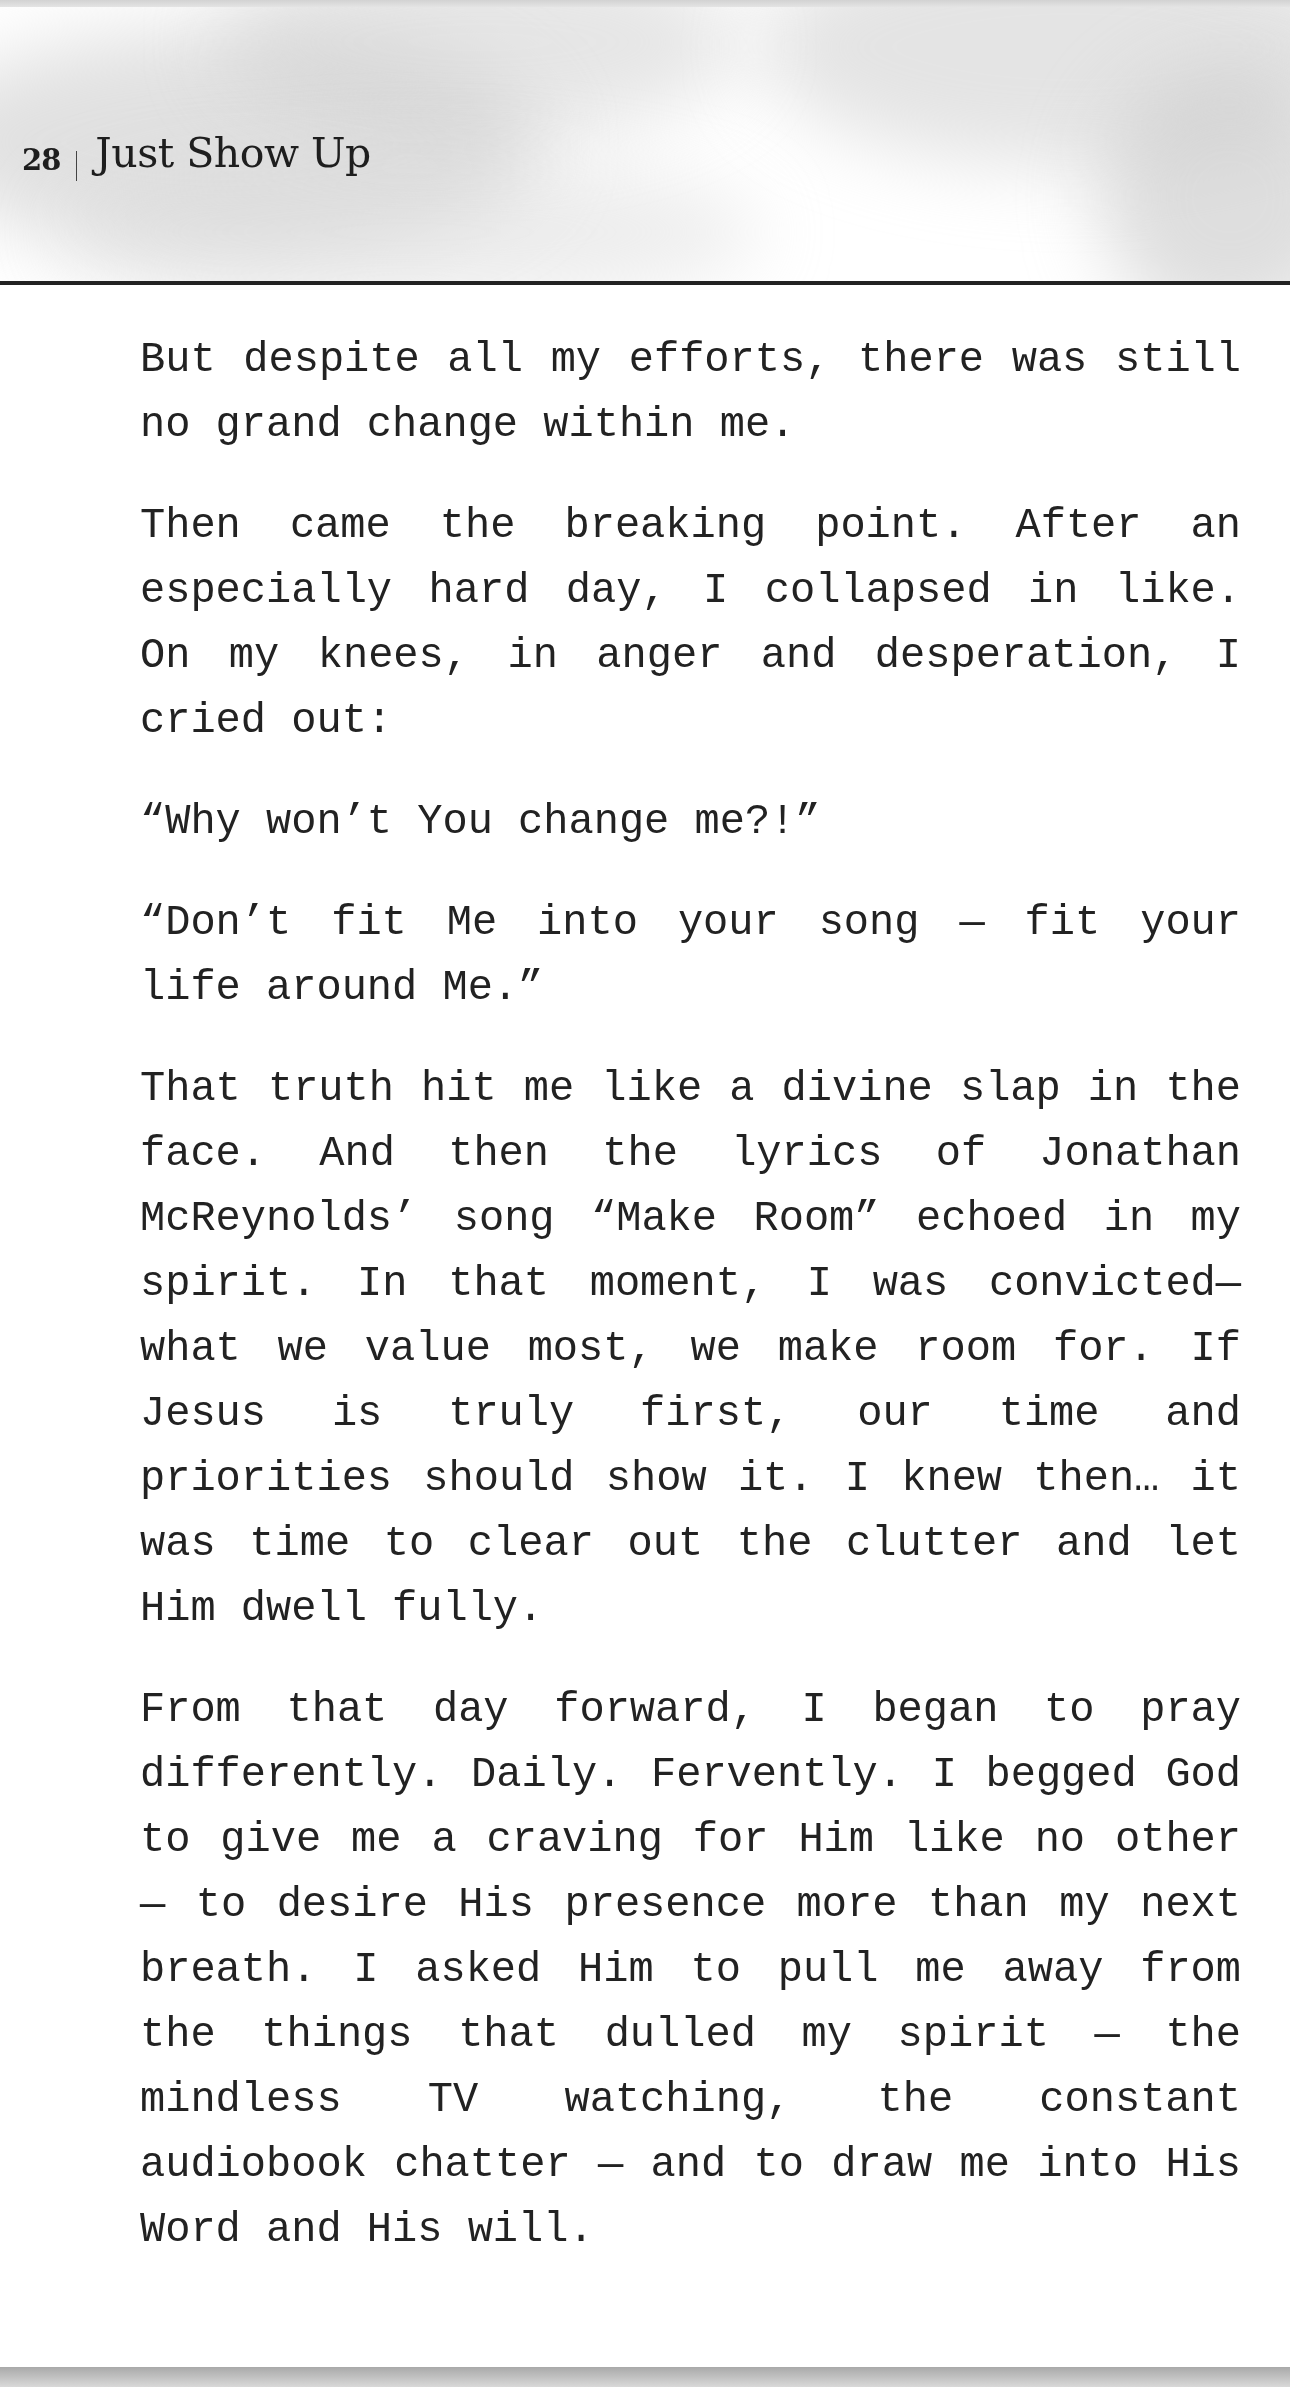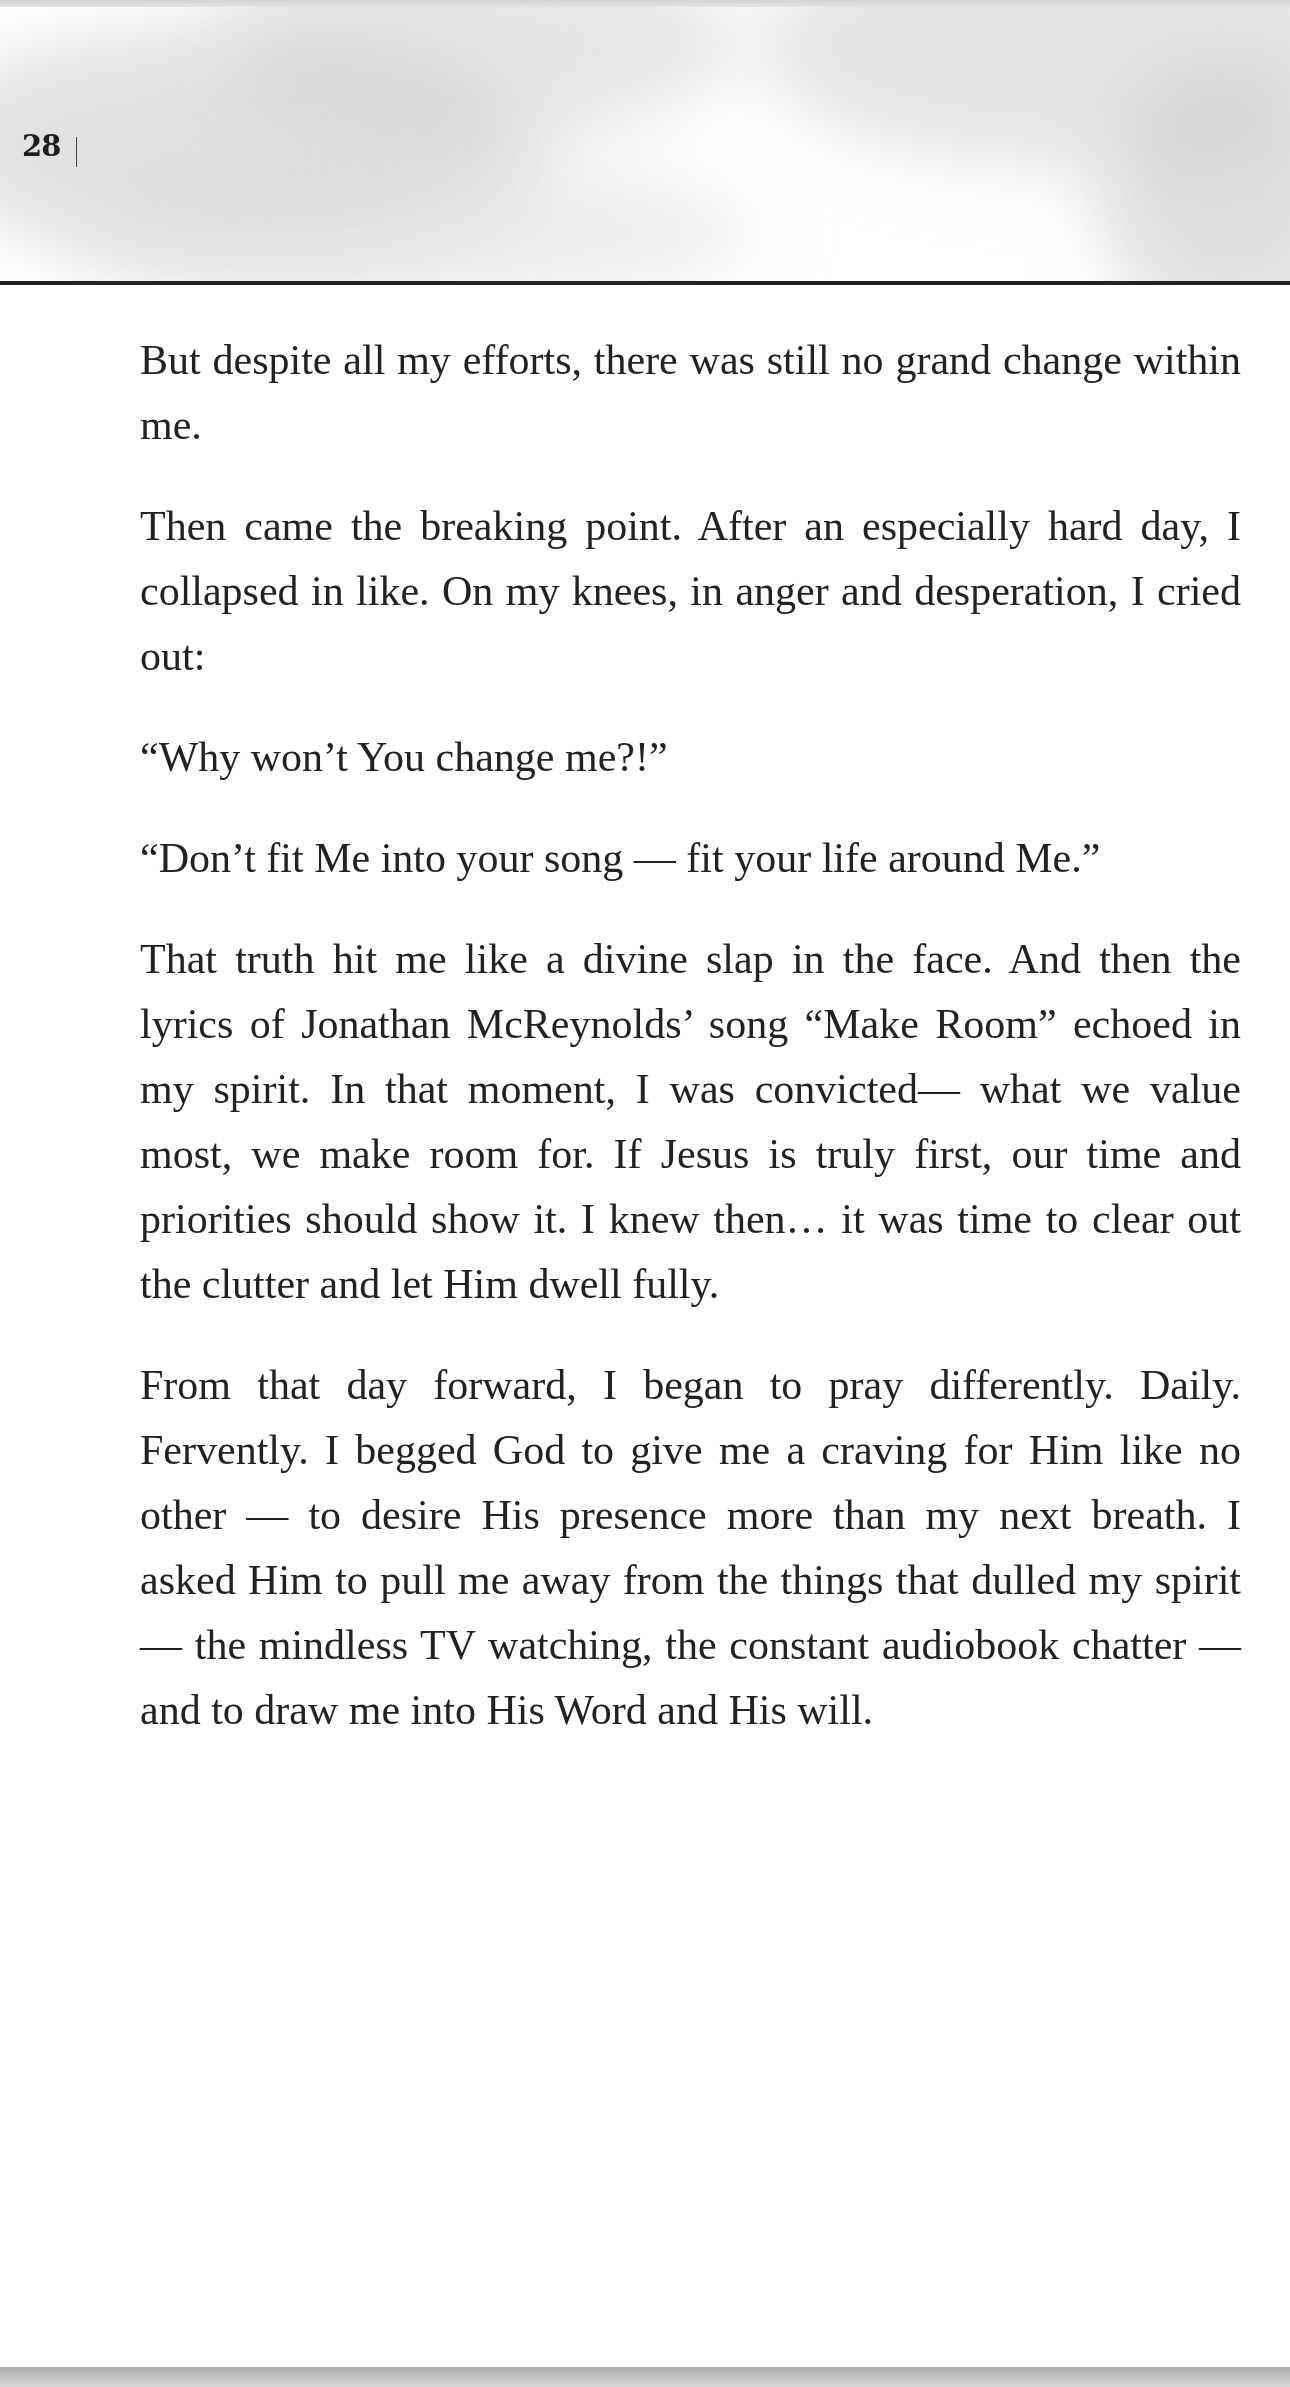--- a/index.html
+++ b/index.html
@@ -80,20 +80,21 @@
       width: 1110px;
       color: #222222;
       font-family: "Liberation Serif", "DejaVu Serif", serif;
       font-size: 42px;
       line-height: 65px;
     }
     .body-text p {
       margin: 0 9px 36px 0;
       text-align: justify;
       text-align-last: left;
+      font-family: Liberation Mono, monospace;
     }
     .body-text p.last-cut {
       text-align-last: justify;
     }
     .bottom-edge {
       position: absolute;
       left: 0; top: 2367px;
       width: 1290px; height: 20px;
       background: linear-gradient(#a9a9a9, #d9d9d9);
     }
@@ -107,20 +108,21 @@
   <div class="header">
     <div class="wash w1"></div>
     <div class="wash w2"></div>
     <div class="wash w3"></div>
     <div class="wash w4"></div>
     <div class="wash w5"></div>
 
     <div class="running-head">
       <span class="page-number">28</span>
       <span class="sep"></span>
+      <span class="book-title">Just Show Up</span>
     </div>
   </div>
 
   <div class="rule"></div>
 
   <div class="body-text">
     <p>But despite all my efforts, there was still no grand change within me.</p>
     <p>Then came the breaking point. After an especially hard day, I collapsed in like. On my knees, in anger and desperation, I cried out:</p>
     <p>“Why won’t You change me?!”</p>
     <p>“Don’t fit Me into your song — fit your life around Me.”</p>

